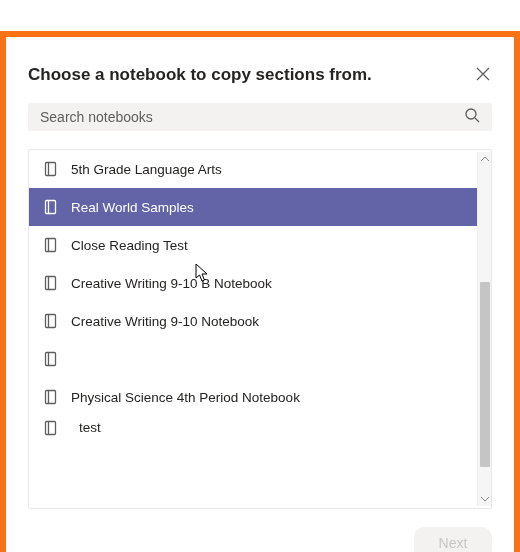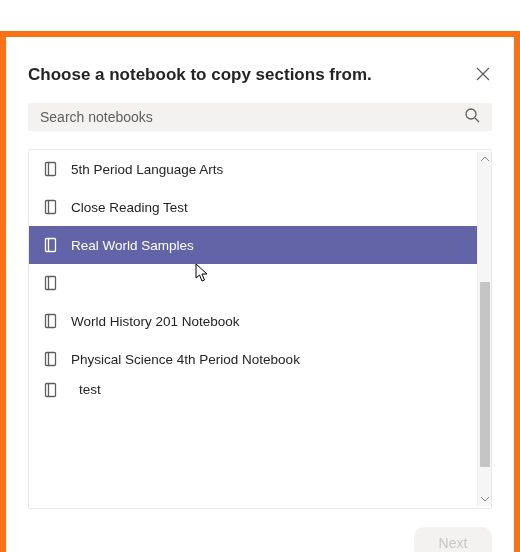--- a/index.html
+++ b/index.html
@@ -185,48 +185,55 @@
     </span>
   </div>
 
   <div class="list-container">
     <div class="list-scroll" id="list-scroll">
         <div class="list-item">
           <svg class="nb-icon" viewBox="0 0 16 16">
             <rect x="2.5" y="1.5" width="10" height="13" rx="1" stroke="currentColor" stroke-width="1.3" fill="none"></rect>
             <line x1="5.5" y1="1.5" x2="5.5" y2="14.5" stroke="currentColor" stroke-width="1.3"></line>
           </svg>
-          <span class="nb-label">5th Period Language Arts</span>
+          <span class="nb-label">5th Grade Language Arts</span>
+        </div>
+        <div class="list-item selected">
+          <svg class="nb-icon" viewBox="0 0 16 16">
+            <rect x="2.5" y="1.5" width="10" height="13" rx="1" stroke="currentColor" stroke-width="1.3" fill="none"></rect>
+            <line x1="5.5" y1="1.5" x2="5.5" y2="14.5" stroke="currentColor" stroke-width="1.3"></line>
+          </svg>
+          <span class="nb-label">Real World Samples</span>
         </div>
         <div class="list-item">
           <svg class="nb-icon" viewBox="0 0 16 16">
             <rect x="2.5" y="1.5" width="10" height="13" rx="1" stroke="currentColor" stroke-width="1.3" fill="none"></rect>
             <line x1="5.5" y1="1.5" x2="5.5" y2="14.5" stroke="currentColor" stroke-width="1.3"></line>
           </svg>
           <span class="nb-label">Close Reading Test</span>
         </div>
-        <div class="list-item selected">
-          <svg class="nb-icon" viewBox="0 0 16 16">
-            <rect x="2.5" y="1.5" width="10" height="13" rx="1" stroke="currentColor" stroke-width="1.3" fill="none"></rect>
-            <line x1="5.5" y1="1.5" x2="5.5" y2="14.5" stroke="currentColor" stroke-width="1.3"></line>
-          </svg>
-          <span class="nb-label">Real World Samples</span>
-        </div>
-        <div class="list-item">
-          <svg class="nb-icon" viewBox="0 0 16 16">
-            <rect x="2.5" y="1.5" width="10" height="13" rx="1" stroke="currentColor" stroke-width="1.3" fill="none"></rect>
-            <line x1="5.5" y1="1.5" x2="5.5" y2="14.5" stroke="currentColor" stroke-width="1.3"></line>
-          </svg>
-        </div>
-        <div class="list-item">
-          <svg class="nb-icon" viewBox="0 0 16 16">
-            <rect x="2.5" y="1.5" width="10" height="13" rx="1" stroke="currentColor" stroke-width="1.3" fill="none"></rect>
-            <line x1="5.5" y1="1.5" x2="5.5" y2="14.5" stroke="currentColor" stroke-width="1.3"></line>
-          </svg>
-          <span class="nb-label">World History 201 Notebook</span>
+        <div class="list-item">
+          <svg class="nb-icon" viewBox="0 0 16 16">
+            <rect x="2.5" y="1.5" width="10" height="13" rx="1" stroke="currentColor" stroke-width="1.3" fill="none"></rect>
+            <line x1="5.5" y1="1.5" x2="5.5" y2="14.5" stroke="currentColor" stroke-width="1.3"></line>
+          </svg>
+          <span class="nb-label">Creative Writing 9-10 B Notebook</span>
+        </div>
+        <div class="list-item">
+          <svg class="nb-icon" viewBox="0 0 16 16">
+            <rect x="2.5" y="1.5" width="10" height="13" rx="1" stroke="currentColor" stroke-width="1.3" fill="none"></rect>
+            <line x1="5.5" y1="1.5" x2="5.5" y2="14.5" stroke="currentColor" stroke-width="1.3"></line>
+          </svg>
+          <span class="nb-label">Creative Writing 9-10 Notebook</span>
+        </div>
+        <div class="list-item">
+          <svg class="nb-icon" viewBox="0 0 16 16">
+            <rect x="2.5" y="1.5" width="10" height="13" rx="1" stroke="currentColor" stroke-width="1.3" fill="none"></rect>
+            <line x1="5.5" y1="1.5" x2="5.5" y2="14.5" stroke="currentColor" stroke-width="1.3"></line>
+          </svg>
         </div>
         <div class="list-item">
           <svg class="nb-icon" viewBox="0 0 16 16">
             <rect x="2.5" y="1.5" width="10" height="13" rx="1" stroke="currentColor" stroke-width="1.3" fill="none"></rect>
             <line x1="5.5" y1="1.5" x2="5.5" y2="14.5" stroke="currentColor" stroke-width="1.3"></line>
           </svg>
           <span class="nb-label">Physical Science 4th Period Notebook</span>
         </div>
         <div class="partial-item">
           <svg class="nb-icon" viewBox="0 0 16 16">

